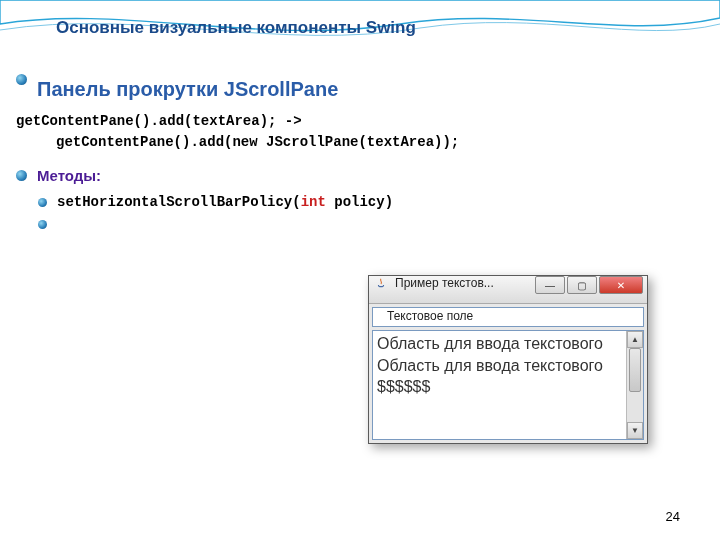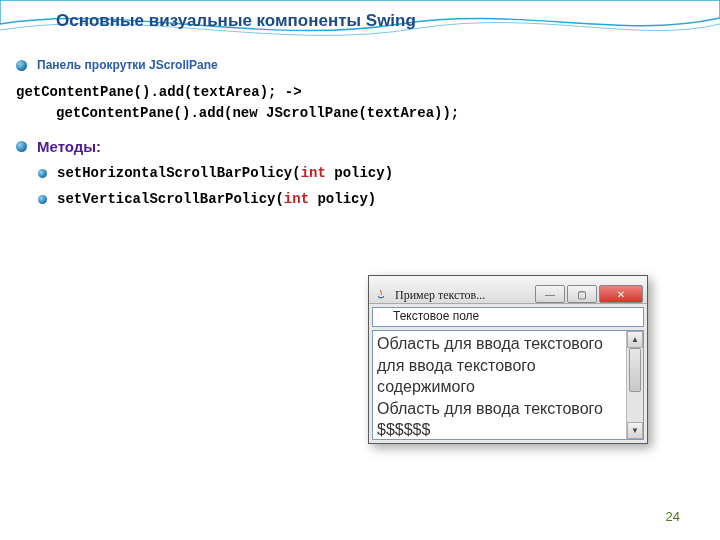--- a/index.html
+++ b/index.html
@@ -13,21 +13,21 @@
     overflow: hidden;
   }
   .wave {
     position: absolute;
     top: 0; left: 0; right: 0;
     height: 50px;
     pointer-events: none;
   }
   .slide-title {
     position: absolute;
-    top: 11px;
+    top: 18px;
     left: 56px;
     font-size: 17px;
     font-weight: bold;
     color: #1a4a8a;
   }
   .content {
     position: absolute;
     top: 58px;
     left: 16px;
     right: 16px;
@@ -48,21 +48,22 @@
     margin-right: 10px;
     flex-shrink: 0;
   }
   .disc.sm {
     width: 9px;
     height: 9px;
   }
   .bl-blue {
     color: #2a5ca8;
     font-weight: bold;
-    font-size: 12px;
+    font-size: 20px;
+    margin-top: 20px;
   }
   .bl-red {
     color: #4c1d95;
     font-weight: bold;
     font-size: 15px;
   }
   .code {
     font-family: "Courier New", monospace;
     font-weight: bold;
     font-size: 14px;
@@ -85,24 +86,23 @@
     width: 280px;
     border: 1px solid #5a5a5a;
     box-shadow: 4px 4px 10px rgba(0,0,0,0.35);
     font-family: "Segoe UI", Tahoma, sans-serif;
     font-size: 12px;
   }
   .titlebar {
     height: 28px;
     background: linear-gradient(#f6f6f6, #dcdcdc);
     display: flex;
-    align-items: flex-end;
+    align-items: flex-start;
     padding: 0 4px;
     border-bottom: 1px solid #aaa;
-    font-family: Liberation Serif, serif;
   }
   .java-icon {
     width: 16px; height: 16px;
     margin-right: 6px;
     display: flex;
     align-items: center;
     justify-content: center;
   }
   .win-title {
     flex: 1;
@@ -130,21 +130,21 @@
     width: 44px;
   }
   .win-body {
     background: #e8e8e8;
     padding: 3px;
   }
   .textfield {
     height: 20px;
     background: #fff;
     border: 1px solid #7a9ac0;
-    padding: 1px 20px;
+    padding: 1px 14px;
     color: #222;
     font-size: 12px;
     margin-bottom: 3px;
   }
   .scrollpane {
     display: flex;
     border: 1px solid #7a9ac0;
     background: #fff;
     height: 110px;
   }
@@ -181,21 +181,21 @@
     height: 60%;
     background: linear-gradient(#e8e8e8, #c8c8c8);
     border: 1px solid #999;
     border-radius: 2px;
   }
   .page-num {
     position: absolute;
     bottom: 16px;
     right: 40px;
     font-size: 13px;
-    color: #4d7c0f;
+    color: #000000;
   }
 </style>
 </head>
 <body>
 
 <svg class="wave" viewBox="0 0 720 50" preserveAspectRatio="none">
   <path d="M0,24 C120,4 260,46 400,24 C520,6 620,40 720,18 L720,0 L0,0 Z" fill="none" stroke="#2aa5d8" stroke-width="1.4"></path>
   <path d="M0,30 C140,8 280,52 420,28 C540,10 640,44 720,24" fill="none" stroke="#7ec8e8" stroke-width="1"></path>
 </svg>
 
@@ -220,23 +220,20 @@
 
   <div class="bullet-row sub">
     <div class="disc sm"></div>
     <div class="mono-li">
       <span>setHorizontalScrollBarPolicy(</span><span class="kw">int</span><span> policy)</span>
     </div>
   </div>
 
   <div class="bullet-row sub">
     <div class="disc sm"></div>
-    <div class="mono-li">
-      <span>setVerticalScrollBarPolicy(</span><span class="kw">int</span><span> policy)</span>
-    </div>
   </div>
 
 </div>
 
 <div class="window">
   <div class="titlebar">
     <div class="java-icon">
       <svg viewBox="0 0 16 16" width="14" height="14">
         <path d="M5 9 C5 11 7 11 8 11 C9 11 11 11 11 9" stroke="#4a6da8" stroke-width="1.2" fill="none"></path>
         <path d="M8 2 C6 4 10 5 8 8" stroke="#d86c2c" stroke-width="1.2" fill="none"></path>
@@ -253,21 +250,20 @@
       <div class="win-btn close">
           <span>✕</span>
         </div>
     </div>
   </div>
   <div class="win-body">
     <div class="textfield">Текстовое поле</div>
     <div class="scrollpane">
       <div class="textarea">
         <div>Область для ввода текстового</div>
-        <div>для ввода текстового содержимого</div>
         <div>Область для ввода текстового</div>
         <div>$$$$$$</div>
       </div>
       <div class="vscroll">
         <div class="sbtn">
             <span>▲</span>
           </div>
         <div class="strack">
           <div class="sthumb"></div>
         </div>

